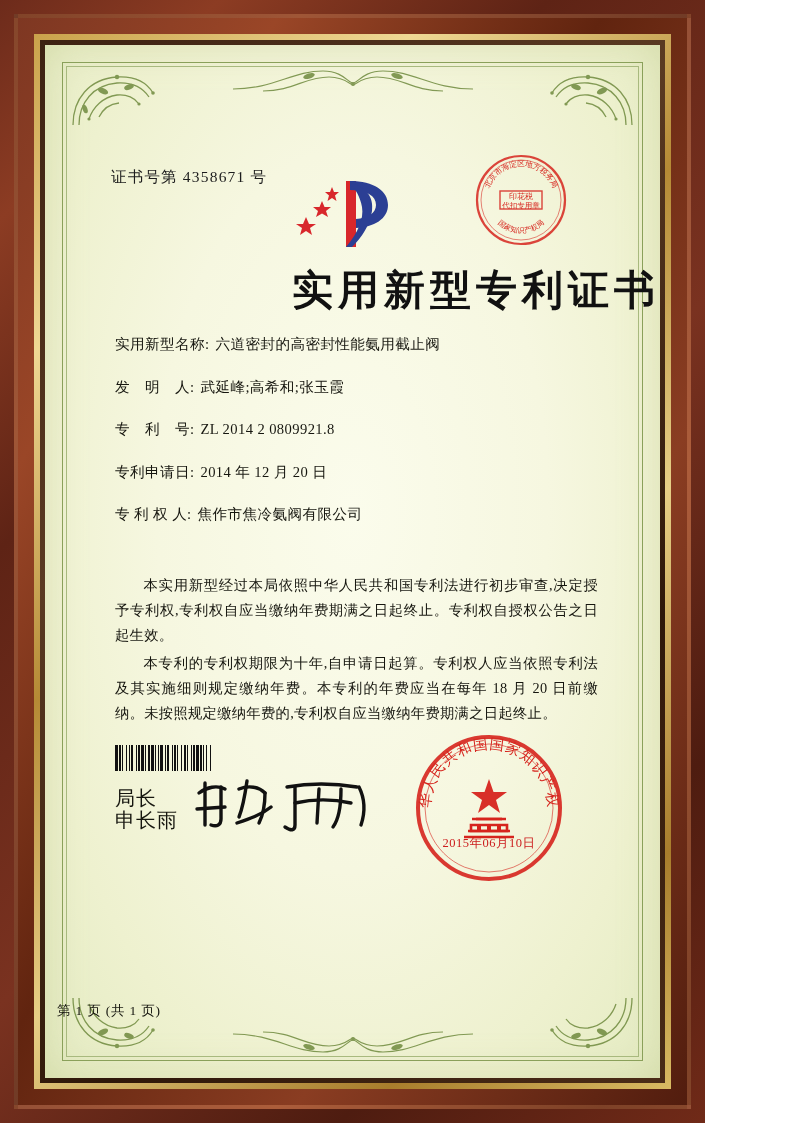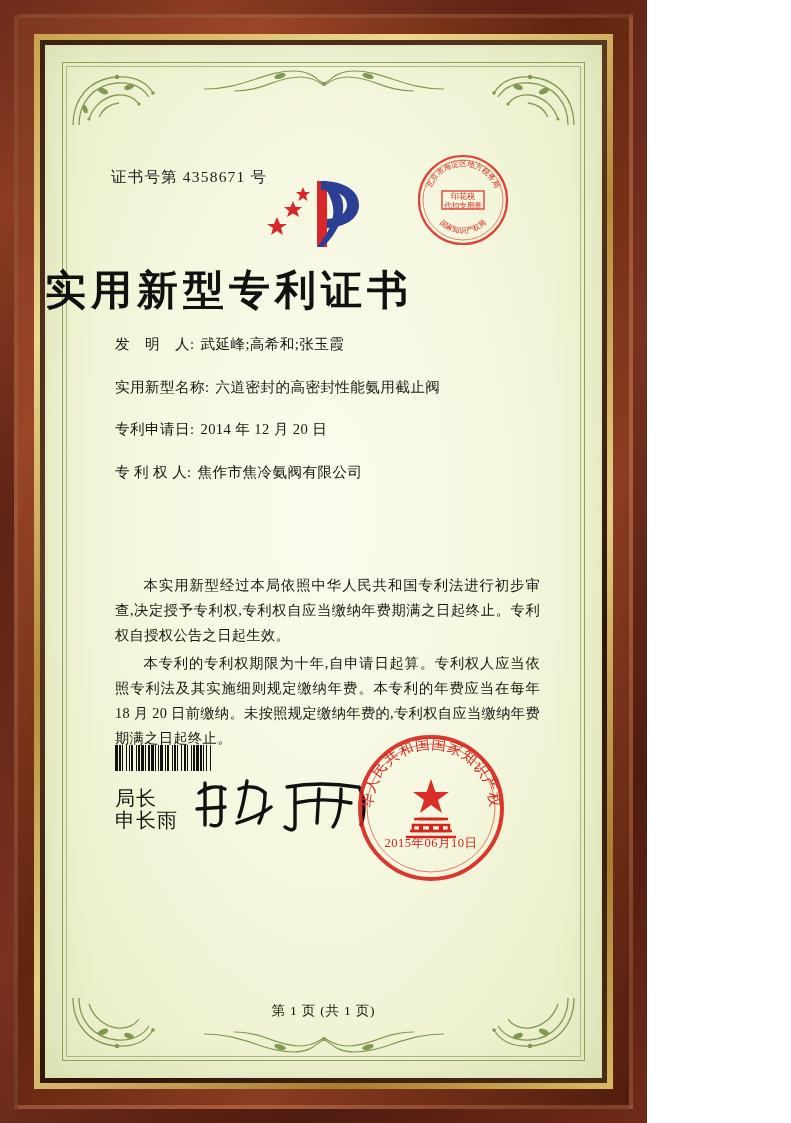--- a/index.html
+++ b/index.html
@@ -11,21 +11,21 @@
     width: 791px;
     height: 1123px;
     font-family: "Liberation Serif", serif;
     overflow: hidden;
   }
 
   
   .frame-outer {
     position: absolute;
     left: 0; top: 0;
-    width: 647px; height: 1123px;
+    width: 705px; height: 1123px;
     box-sizing: border-box;
     background: linear-gradient(135deg, #6d2b1b 0%, #8c3c23 12%, #5e2315 30%, #7a3220 55%, #4e1c10 80%, #702a18 100%);
     padding: 14px;
   }
   .frame-bevel-1 {
     position: absolute;
     left: 14px; top: 14px;
     right: 14px; bottom: 14px;
     box-sizing: border-box;
     border: 4px solid rgba(255, 200, 150, 0.18);
@@ -107,21 +107,21 @@
   .stamp-top {
     position: absolute;
     right: 92px; top: 108px;
     width: 94px; height: 94px;
   }
 
   
   .main-title {
     position: absolute;
     left: 0; right: 0; top: 218px;
-    text-align: left;
+    text-align: right;
     font-size: 41px;
     font-weight: bold;
     letter-spacing: 5px;
     color: #111;
     font-family: "DejaVu Serif", serif;
   }
 
   
   .fields {
     position: absolute;
@@ -201,22 +201,22 @@
     text-align: center;
     font-size: 12.5px;
     color: #cc1e1e;
     letter-spacing: 0.5px;
     font-family: "Liberation Serif", serif;
   }
 
   
   .page-footer {
     position: absolute;
-    left: 0; right: 0; bottom: 58px;
-    text-align: center;
+    left: 12px; right: 0; bottom: 58px;
+    text-align: left;
     font-size: 13.5px;
     color: #16160f;
     letter-spacing: 0.8px;
   }
 </style>
 </head>
 <body>
 
 <div class="frame-outer">
   <div class="frame-bevel-1"></div>
@@ -339,29 +339,33 @@
       <text font-size="7.4" fill="#d6241d" font-family="DejaVu Sans, sans-serif">
         <textPath href="#arcBotStamp" startOffset="50%" text-anchor="middle">国家知识产权局</textPath>
       </text>
     </svg>
 
     <div class="main-title">实用新型专利证书</div>
 
     <div class="fields">
 
       <div class="field-row">
+        <span class="field-label">实用新型名称:</span>
+        <span class="field-value">六道密封的高密封性能氨用截止阀</span>
+      </div>
+
+      <div class="field-row">
         <span class="field-label">发　明　人:</span>
         <span class="field-value">武延峰;高希和;张玉霞</span>
       </div>
 
       <div class="field-row">
-        <span class="field-label">实用新型名称:</span>
-        <span class="field-value">六道密封的高密封性能氨用截止阀</span>
-      </div>
-
+        <span class="field-label">专　利　号:</span>
+        <span class="field-value">ZL 2014 2 0809921.8</span>
+      </div>
 
       <div class="field-row">
         <span class="field-label">专利申请日:</span>
         <span class="field-value">2014 年 12 月 20 日</span>
       </div>
 
       <div class="field-row">
         <span class="field-label">专 利 权 人:</span>
         <span class="field-value">焦作市焦冷氨阀有限公司</span>
       </div>

